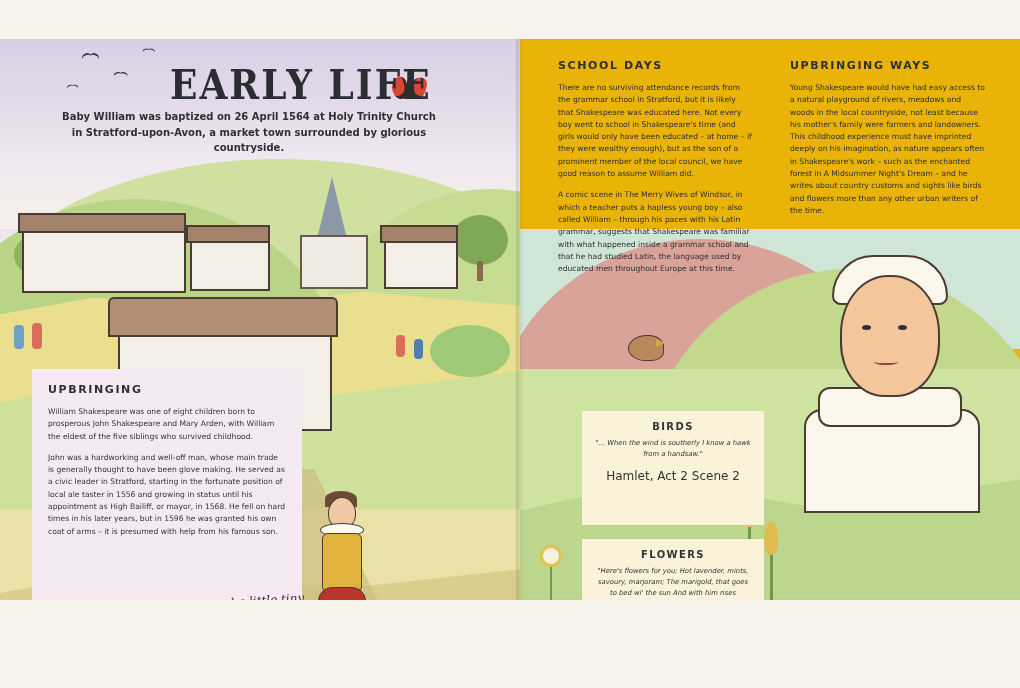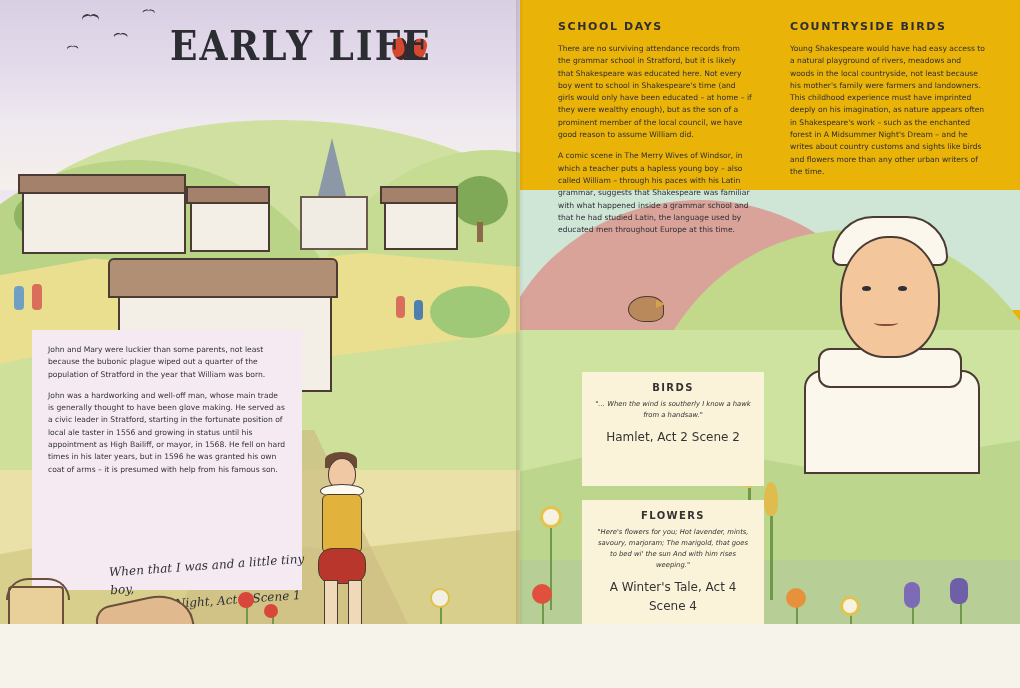--- a/index.html
+++ b/index.html
@@ -1,21 +1,21 @@
 <!DOCTYPE html>
 <html><head>
 <meta charset="utf-8">
 <style>
   html,body{margin:0;padding:0;}
   body{
     width:1020px;height:688px;overflow:hidden;
     font-family:"Liberation Serif",serif;
     background:#f6f3ea;
   }
-  #page{position:relative;width:1020px;height:624px;overflow:hidden;background:#fdfcf7;}
+  #page{position:relative;width:1020px;height:561px;overflow:hidden;background:#fdfcf7;margin-top:39px;}
 
   
   .left-page{position:absolute;left:0;top:0;width:520px;height:688px;overflow:hidden;background:#efe7ef;}
   .sky{position:absolute;left:0;top:0;width:520px;height:190px;
     background:linear-gradient(180deg,#d9cfe4 0%,#e3dbea 35%,#efe9f0 65%,#f5f0ea 100%);}
   .hill-far{position:absolute;left:-20px;top:120px;width:600px;height:160px;border-radius:50% 50% 0 0/ 100% 100% 0 0;
     background:#cfe0a0;}
   .hill-mid{position:absolute;left:-80px;top:160px;width:430px;height:200px;border-radius:50% 50% 0 0/100% 100% 0 0;
     background:#b9d487;}
   .hill-right{position:absolute;left:300px;top:150px;width:380px;height:220px;border-radius:50% 50% 0 0/100% 100% 0 0;
@@ -159,20 +159,21 @@
 
     <div class="butterfly" style="left:392px;top:36px;">
       <div class="bf-w l"></div>
         <div class="bf-w r"></div>
         <div class="bf-b"></div>
     </div>
 
     <div class="title">EARLY LIFE</div>
 
     <div class="intro-band">
+      <div class="lead">Baby William was baptized on 26 April 1564 at Holy Trinity Church in Stratford-upon-Avon, a market town surrounded by glorious countryside.</div>
     </div>
 
     <div class="tree" style="left:14px;top:196px;width:44px;height:40px;background:#8fb45f;"></div>
     <div class="trunk" style="left:33px;top:232px;width:5px;height:16px;"></div>
     <div class="tree" style="left:452px;top:176px;width:56px;height:50px;background:#7fa857;"></div>
     <div class="trunk" style="left:477px;top:222px;width:6px;height:20px;"></div>
     <div class="tree" style="left:230px;top:270px;width:70px;height:46px;background:#8ec06a;"></div>
     <div class="tree" style="left:430px;top:286px;width:80px;height:52px;background:#9fc977;"></div>
 
     <div class="church" style="left:318px;top:138px;width:0;height:0;border-left:14px solid transparent;border-right:14px solid transparent;border-bottom:58px solid #8c98a8;"></div>
@@ -188,21 +189,22 @@
     <div class="bldg tudor" style="left:118px;top:292px;width:210px;height:96px;"></div>
     <div class="roof" style="left:108px;top:258px;width:230px;height:40px;background:#b08f74;border:2px solid #4a3b33;box-sizing:border-box;border-radius:6px 6px 0 0;"></div>
     <div style="position:absolute;left:196px;top:330px;width:44px;height:58px;background:#6b4f3a;border:2px solid #4a3b33;"></div>
 
     <div style="position:absolute;left:14px;top:286px;width:10px;height:24px;background:#6fa0c4;border-radius:4px;"></div>
     <div style="position:absolute;left:32px;top:284px;width:10px;height:26px;background:#d96f5a;border-radius:4px;"></div>
     <div style="position:absolute;left:396px;top:296px;width:9px;height:22px;background:#d96f5a;border-radius:4px;"></div>
     <div style="position:absolute;left:414px;top:300px;width:9px;height:20px;background:#4f7fae;border-radius:4px;"></div>
 
     <div class="panel" id="upbringing">
-      <p>John and Mary were luckier than some parents, not least because the bubonic plague wiped out a quarter of the population of Stratford in the year that William was born.</p>
+      <h3>UPBRINGING</h3>
+      <p>William Shakespeare was one of eight children born to prosperous John Shakespeare and Mary Arden, with William the eldest of the five siblings who survived childhood.</p>
       <p>John was a hardworking and well-off man, whose main trade is generally thought to have been glove making. He served as a civic leader in Stratford, starting in the fortunate position of local ale taster in 1556 and growing in status until his appointment as High Bailiff, or mayor, in 1568. He fell on hard times in his later years, but in 1596 he was granted his own coat of arms – it is presumed with help from his famous son.</p>
     </div>
 
     <div class="quote-hand">
       <div>When that I was and a little tiny boy,</div>
       <div style="margin-left:14px;">Twelfth Night, Act 5 Scene 1</div>
     </div>
 
     <div class="fig">
       <div class="cape"></div>
@@ -256,21 +258,21 @@
     <div style="position:absolute;left:108px;top:296px;width:34px;height:24px;background:#b9895b;border-radius:60% 50% 40% 55%;border:1.5px solid #4a3b33;"></div>
     <div style="position:absolute;left:136px;top:300px;width:0;height:0;border-left:9px solid #d8a24a;border-top:4px solid transparent;border-bottom:4px solid transparent;"></div>
 
     <div class="col" id="school">
       <h3>SCHOOL DAYS</h3>
       <p>There are no surviving attendance records from the grammar school in Stratford, but it is likely that Shakespeare was educated here. Not every boy went to school in Shakespeare's time (and girls would only have been educated – at home – if they were wealthy enough), but as the son of a prominent member of the local council, we have good reason to assume William did.</p>
       <p>A comic scene in The Merry Wives of Windsor, in which a teacher puts a hapless young boy – also called William – through his paces with his Latin grammar, suggests that Shakespeare was familiar with what happened inside a grammar school and that he had studied Latin, the language used by educated men throughout Europe at this time.</p>
     </div>
 
     <div class="col" id="country">
-      <h3>COUNTRYSIDE BIRDS</h3>
+      <h3>UPBRINGING WAYS</h3>
       <p>Young Shakespeare would have had easy access to a natural playground of rivers, meadows and woods in the local countryside, not least because his mother's family were farmers and landowners. This childhood experience must have imprinted deeply on his imagination, as nature appears often in Shakespeare's work – such as the enchanted forest in A Midsummer Night's Dream – and he writes about country customs and sights like birds and flowers more than any other urban writers of the time.</p>
     </div>
 
     <div class="note" id="birds">
       <h4>BIRDS</h4>
       <p class="q">"… When the wind is southerly I know a hawk from a handsaw."</p>
       <p class="cite">Hamlet, Act 2 Scene 2</p>
     </div>
 
     <div class="note" id="flowers">

